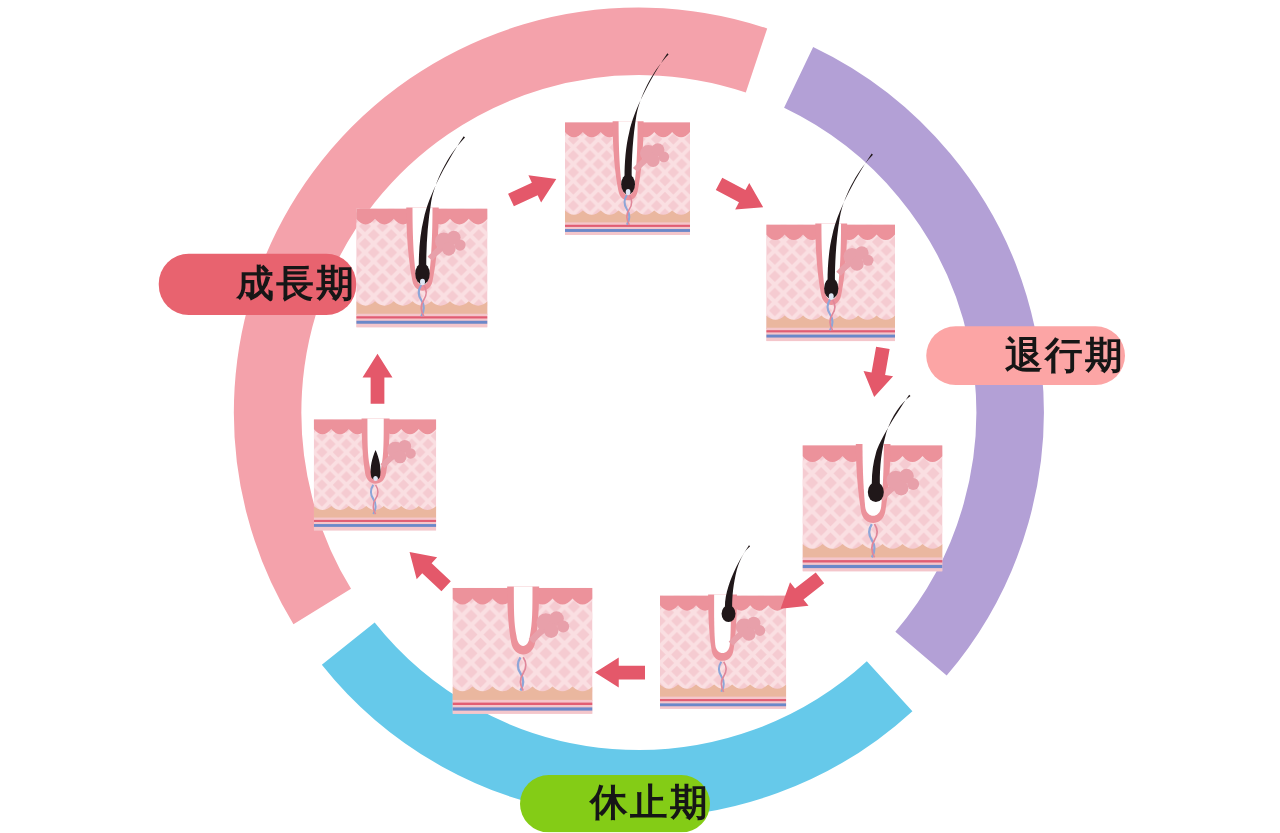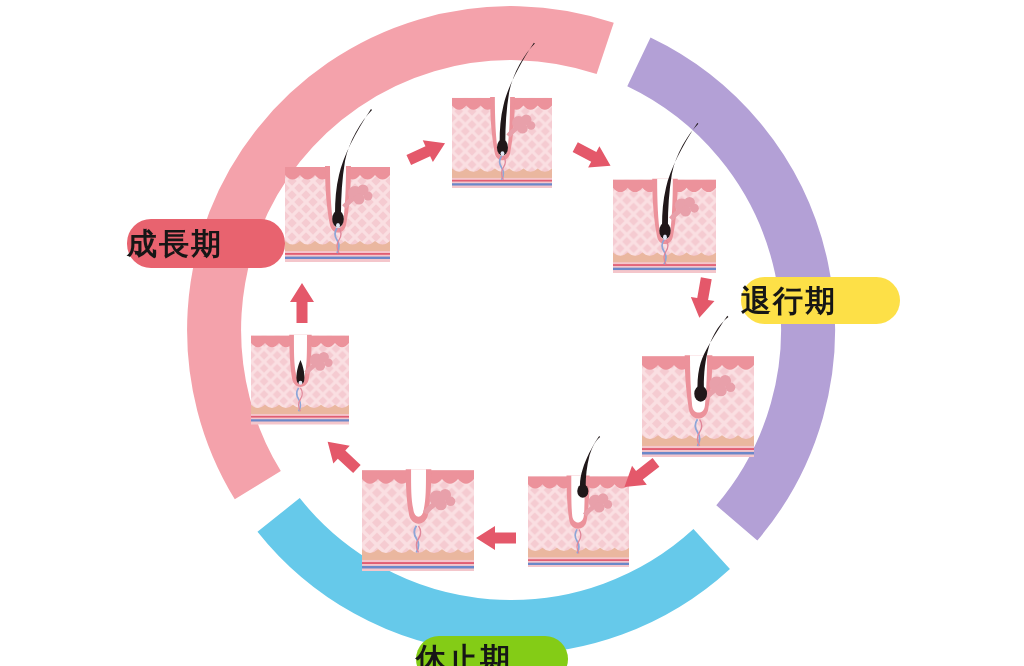--- a/index.html
+++ b/index.html
@@ -1,22 +1,22 @@
 <!DOCTYPE html>
 <html><head>
 <meta charset="utf-8">
 <style>
   html,body{margin:0;padding:0;background:#ffffff;}
   body{font-family:"Liberation Sans","DejaVu Sans",sans-serif;}
   #canvas{position:relative;width:1024px;height:666px;overflow:hidden;background:#ffffff;}
   #canvas svg{display:block;}
   .badge{
-    position:absolute;display:flex;align-items:center;justify-content:flex-start;
+    position:absolute;display:flex;align-items:center;justify-content:flex-end;
     border-radius:24px;color:#161616;font-weight:bold;font-size:30px;
-    letter-spacing:2px;line-height:1;z-index:30;margin-top:16px;
+    letter-spacing:2px;line-height:1;z-index:30;
   }
   .stage{position:absolute;z-index:20;}
   .arrow{position:absolute;z-index:25;}
   #ring{position:absolute;left:0;top:0;z-index:10;}
 </style>
 </head>
 <body>
 
 <div id="canvas">
 
@@ -30,21 +30,21 @@
 
   <svg id="ring" width="1024" height="666" viewBox="0 0 1024 666">
     <path d="M 605.2 48.4 A 297 297 0 0 0 257.8 485.2" fill="none" stroke-width="54" stroke="#f4a2ab"></path>
     <path d="M 638.9 61.9 A 297 297 0 0 1 736.8 522.9" fill="none" stroke-width="54" stroke="#b3a0d6"></path>
     <path d="M 711.7 549.0 A 297 297 0 0 1 278.6 514.9" fill="none" stroke-width="54" stroke="#66c9ea"></path>
   </svg>
 
   <div class="badge" id="badge-anagen" style="left: 127px; top: 203px; width: 158px; height: 49px; background: rgb(232, 99, 111);">
     <span>成長期</span>
   </div>
-  <div class="badge" id="badge-catagen" style="left: 741px; top: 261px; width: 159px; height: 47px; background: #fde047;">
+  <div class="badge" id="badge-catagen" style="left: 741px; top: 261px; width: 159px; height: 47px; background: #fca5a5;">
     <span>退行期</span>
   </div>
   <div class="badge" id="badge-telogen" style="left: 416px; top: 620px; width: 152px; height: 46px; background: #84cc16;">
     <span>休止期</span>
   </div>
 
   <div id="stages-layer">
       <svg class="stage" style="left:285px;top:102.0px" width="105" height="160.0" viewBox="0 -65 105 160">
         <rect x="0" y="0" width="105" height="95" fill="#f5cbd1"></rect>
   <rect x="0" y="0" width="105" height="78" fill="url(#xh)"></rect>

